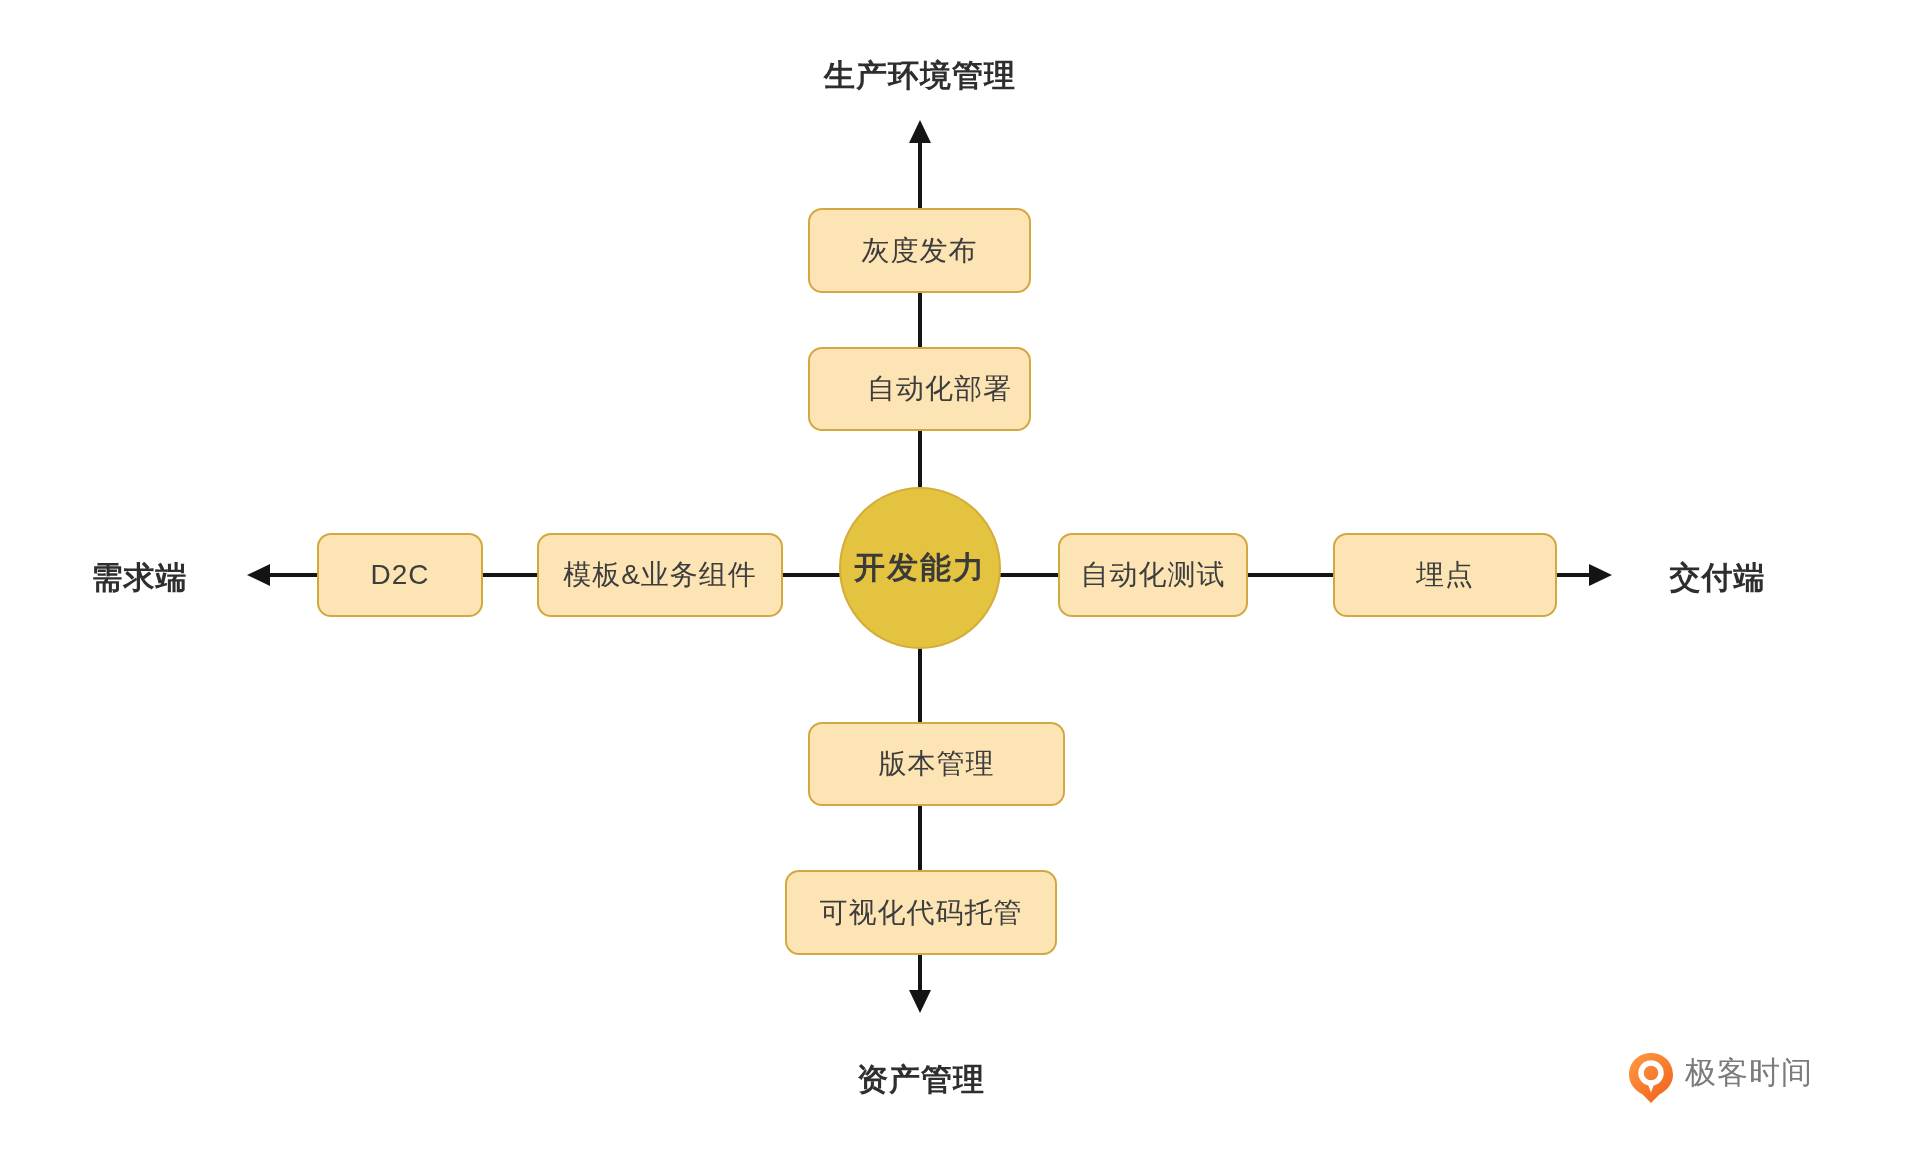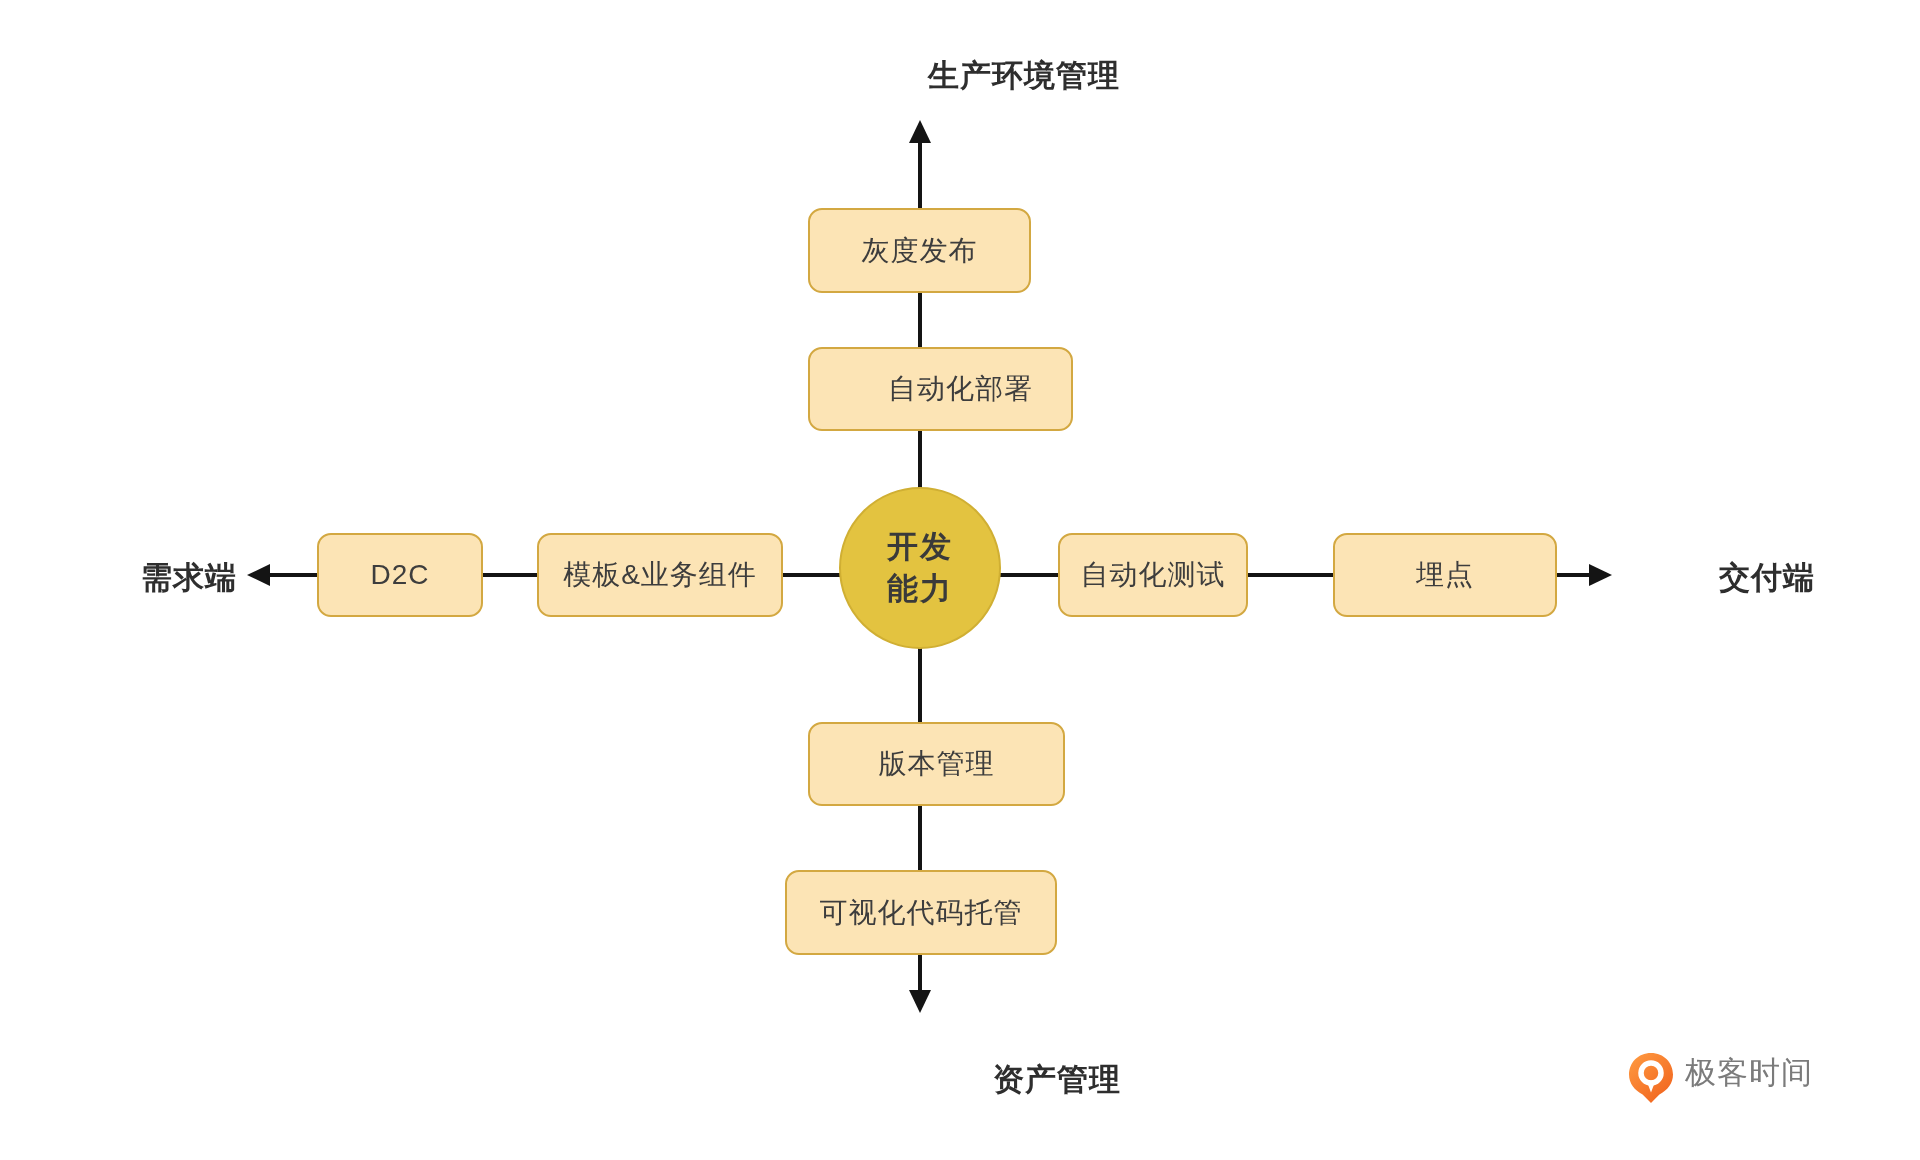--- a/index.html
+++ b/index.html
@@ -15,45 +15,45 @@
   .line{position:absolute; background:var(--line); z-index:1;}
   .line.v{left:918px; top:136px; width:4px; height:860px;}
   .line.h{left:260px; top:573px; width:1336px; height:4px;}
   .arrow{position:absolute; width:0; height:0; z-index:1;}
   .arrow.up{left:909px; top:120px; border-left:11px solid transparent; border-right:11px solid transparent; border-bottom:23px solid var(--line);}
   .arrow.down{left:909px; top:990px; border-left:11px solid transparent; border-right:11px solid transparent; border-top:23px solid var(--line);}
   .arrow.left{left:247px; top:564px; border-top:11px solid transparent; border-bottom:11px solid transparent; border-right:23px solid var(--line);}
   .arrow.right{left:1589px; top:564px; border-top:11px solid transparent; border-bottom:11px solid transparent; border-left:23px solid var(--line);}
   .axis-label{
     position:absolute; font-size:31px; font-weight:700; color:var(--axis-text);
-    text-align:right; letter-spacing:1px; z-index:2;
+    text-align:center; letter-spacing:1px; z-index:2;
   }
   .axis-label.top{left:720px; top:55px; width:400px;}
   .axis-label.bottom{left:721px; top:1059px; width:400px;}
   .axis-label.left{left:42px; top:557px; width:195px;}
   .axis-label.right{left:1620px; top:557px; width:195px;}
   .node{
     position:absolute; box-sizing:border-box; z-index:2;
     background:var(--node-fill); border:2px solid var(--node-border); border-radius:14px;
     display:flex; align-items:center; justify-content:center;
     font-size:28px; color:var(--node-text); letter-spacing:1px;
   }
   .node.top-outer{left:808px; top:208px; width:223px; height:85px;}
-  .node.top-inner{left:808px; top:347px; width:265px; height:84px;padding-left:40px;}
+  .node.top-inner{left:808px; top:347px; width:223px; height:84px;padding-left:40px;}
   .node.left-outer{left:317px; top:533px; width:166px; height:84px;}
   .node.left-inner{left:537px; top:533px; width:246px; height:84px;}
   .node.right-inner{left:1058px; top:533px; width:190px; height:84px;}
   .node.right-outer{left:1333px; top:533px; width:224px; height:84px;border-radius:14px;}
   .node.bottom-inner{left:808px; top:722px; width:257px; height:84px;}
   .node.bottom-outer{left:785px; top:855px; width:272px; height:85px;margin-top:15px;}
   .center-circle{
     position:absolute; left:839px; top:487px; width:162px; height:162px;
     box-sizing:border-box; border-radius:50%; z-index:3;
     background:var(--center-fill); border:2px solid var(--center-border);
-    display:flex; flex-direction:column; align-items:center; justify-content:center;
+    display:flex; align-items:center; justify-content:center;
     font-size:31px; font-weight:700; color:var(--center-text); line-height:42px; letter-spacing:2px;
   }
   .logo{
     position:absolute; left:1628px; top:1052px; z-index:2;
     display:flex; align-items:flex-start; gap:11px;
   }
   .logo-text{font-size:31px; color:var(--logo-text); font-weight:500; letter-spacing:1px;}
 </style>
 </head>
 <body>

